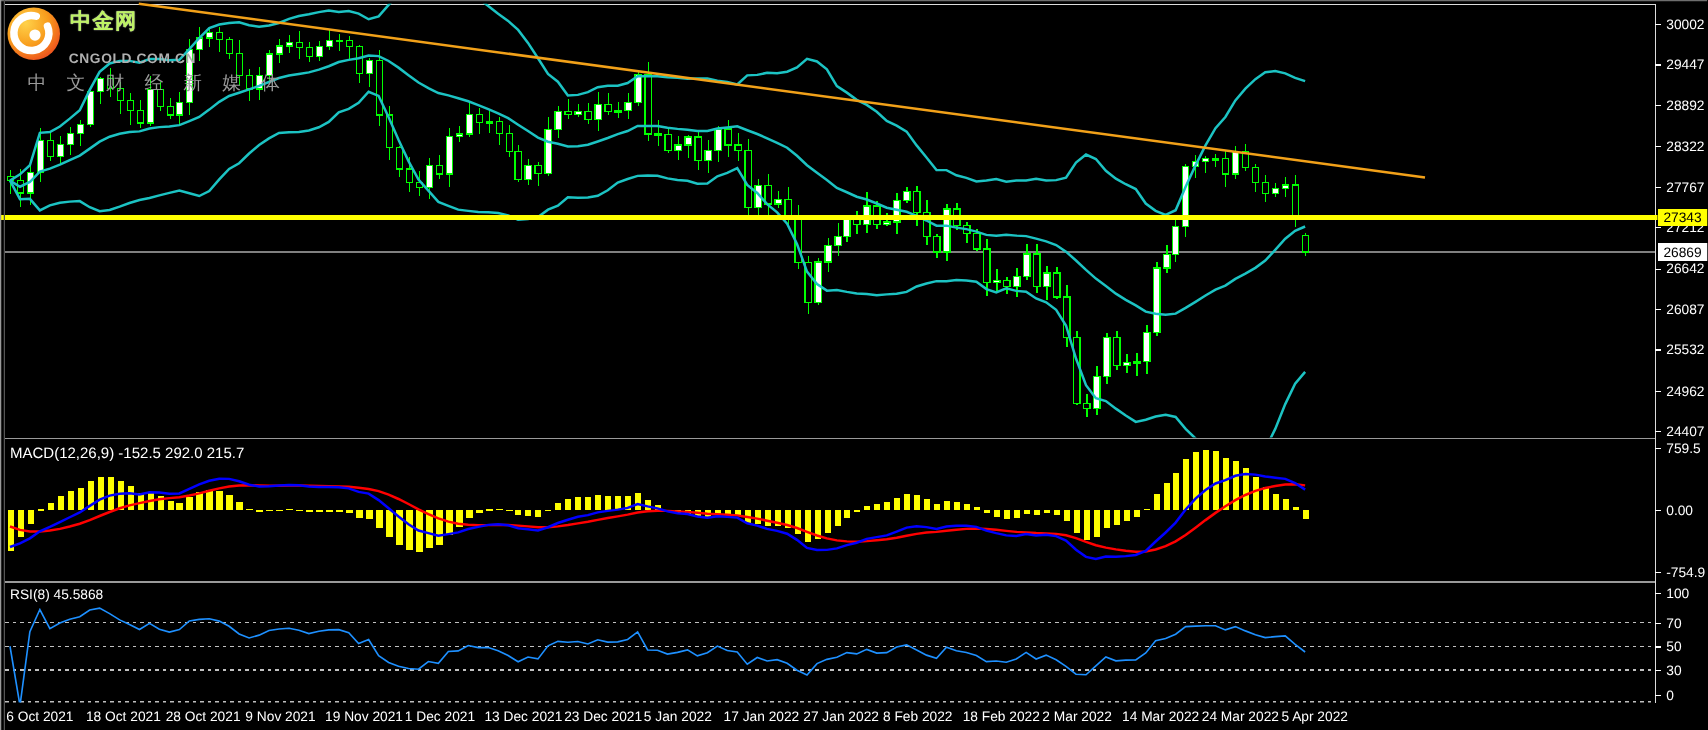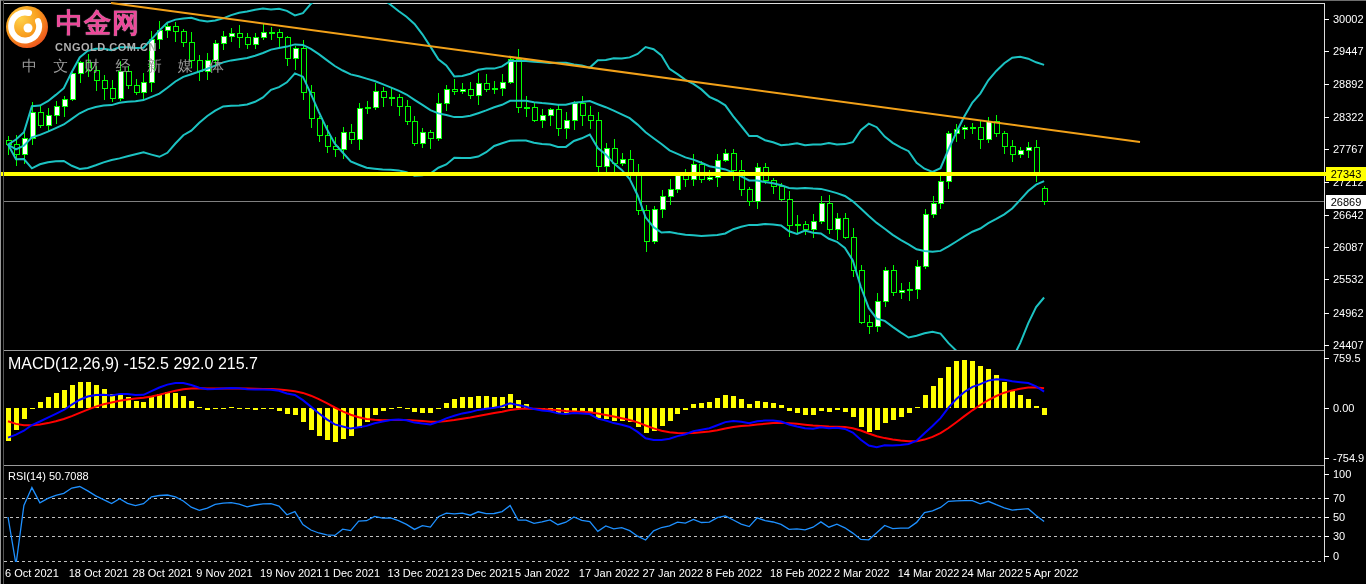--- a/index.html
+++ b/index.html
@@ -6,24 +6,24 @@
   #screen{position:relative;width:1366px;height:584px;background:#000;overflow:hidden;
           font-family:"Liberation Sans",sans-serif;}
   #screen .edge-top{position:absolute;left:0;top:0;width:1366px;height:1px;background:#6e6e6e;}
   #screen .edge-left1{position:absolute;left:0;top:0;width:1px;height:584px;background:#9a9a9a;}
   #screen .edge-left2{position:absolute;left:3px;top:0;width:1px;height:584px;background:#555;}
   #chart-svg{position:absolute;left:0;top:0;}
   .overlay{position:absolute;color:#fff;}
   #title-row{left:26px;top:5px;font-size:12px;font-weight:700;color:#fff;display:flex;align-items:center;}
   #title-row .tri{font-size:8px;margin-right:22px;color:#fff;}
   #title-row .sym{margin-right:20px;}
-  #macd-label{left:8px;top:355px;font-size:16px;color:#fff;}
+  #macd-label{left:8px;top:355px;font-size:12px;color:#fff;}
   #rsi-label{left:8px;top:470px;font-size:11px;color:#fff;}
   #watermark{left:1200px;top:505px;width:166px;color:#b5b5b5;z-index:5;text-align:left;}
-  #wm-main{position:absolute;left:56px;top:5px;font-size:27px;font-weight:700;color:#ec4899;
+  #wm-main{position:absolute;left:56px;top:5px;font-size:17px;font-weight:700;color:#bef264;
            letter-spacing:1px;text-shadow:0 0 1px #e8e8e8;white-space:nowrap;}
   #wm-sub{position:absolute;left:55px;top:41px;font-size:11px;font-weight:700;color:#b0b0b0;letter-spacing:.5px;white-space:nowrap;text-align:right;}
   #wm-row{position:absolute;left:22px;top:57px;font-size:15px;color:#9a9a9a;letter-spacing:6px;white-space:nowrap;}
   #wm-logo{position:absolute;left:6px;top:6px;width:42px;height:42px;border-radius:50%;
            background:radial-gradient(circle at 35% 30%,#ffd24a 0%,#f89c1c 45%,#ef5a1e 75%,#d93a17 100%);}
   #wm-logo svg{position:absolute;left:0;top:0;}
 </style>
 </head>
 <body>
 
@@ -524,21 +524,21 @@
         <text x="1025.1599999999999" y="577">5 Apr 2022</text>
       </g>
     </svg>
 
   <div class="edge-top"></div>
   <div class="edge-left1"></div>
   <div class="edge-left2"></div>
 
 
   <div id="macd-label" class="overlay">MACD(12,26,9) -152.5 292.0 215.7</div>
-  <div id="rsi-label" class="overlay">RSI(14) 50.7088</div>
+  <div id="rsi-label" class="overlay">RSI(8) 45.5868</div>
 
   <div id="watermark">
     <div id="wm-logo">
       <svg width="42" height="42" viewBox="0 0 42 42">
         <path d="M 23 7 A 14 14 0 1 0 32 15" fill="none" stroke="#ffffff" stroke-width="6" stroke-linecap="round"></path>
         <circle cx="22" cy="22" r="4.5" fill="#ffffff"></circle>
       </svg>
     </div>
     <div id="wm-main">中金网</div>
     <div id="wm-sub">CNGOLD.COM.CN</div>

